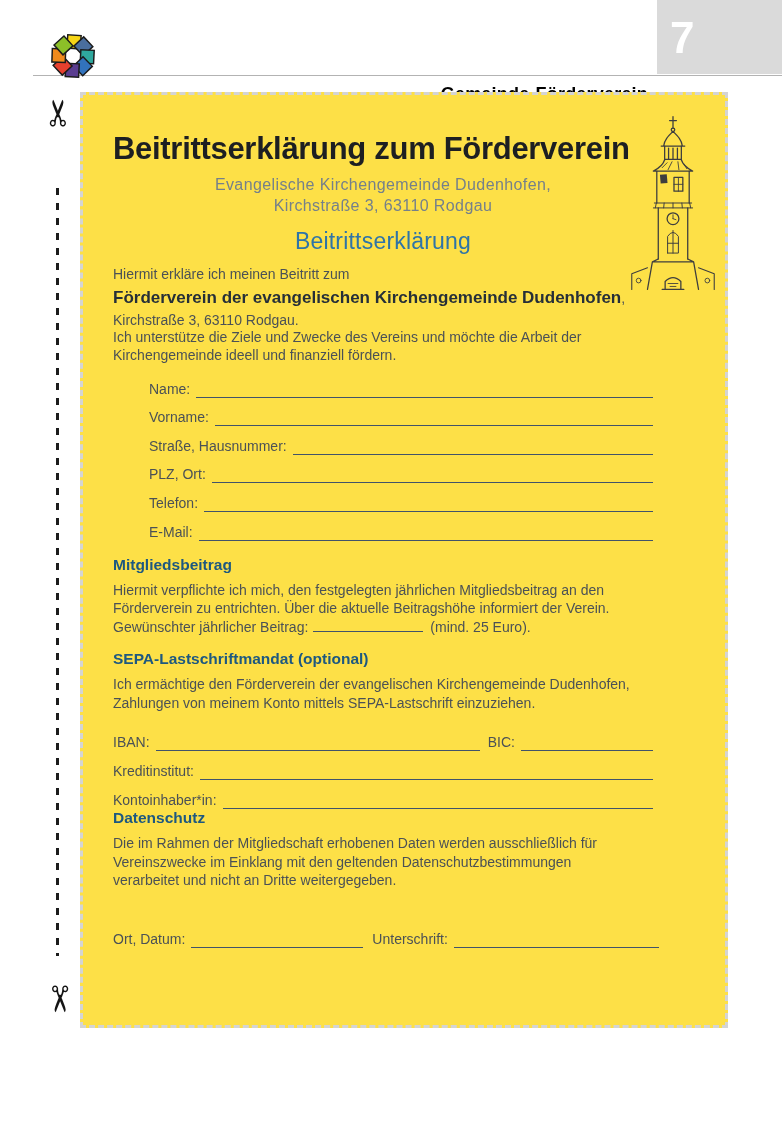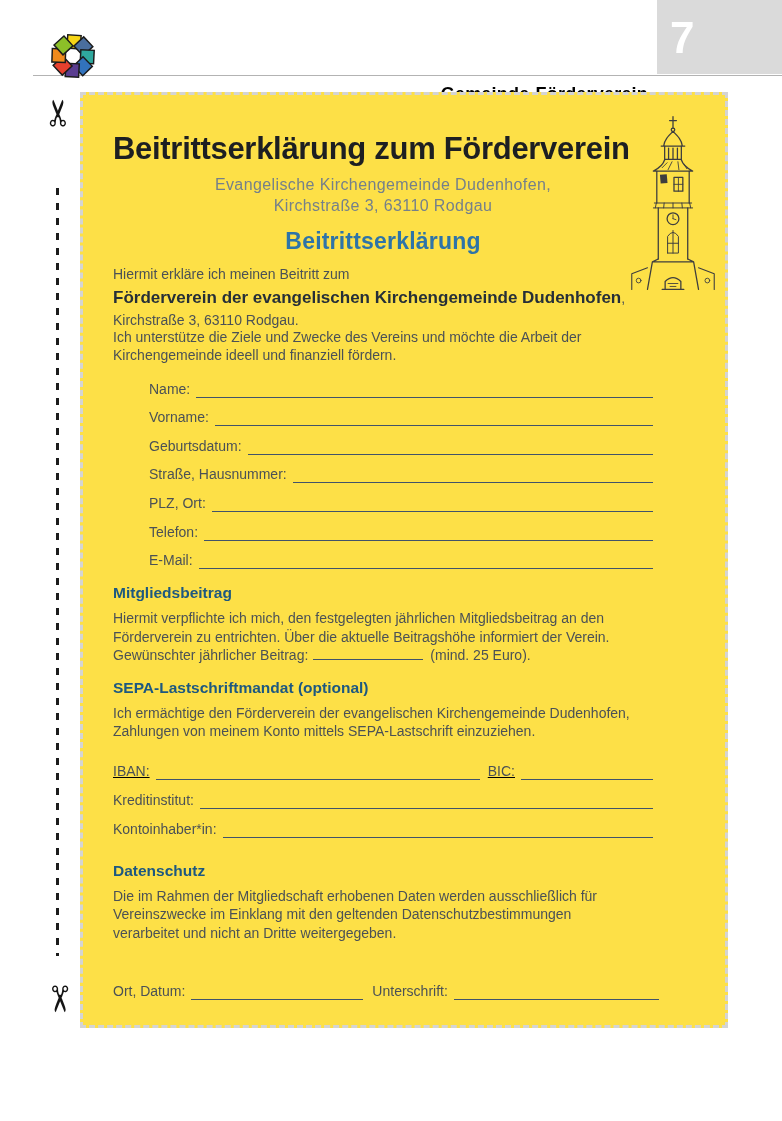--- a/index.html
+++ b/index.html
@@ -21,45 +21,45 @@
     background:repeating-linear-gradient(to bottom,#1c1c1c 0 7px,transparent 7px 15px); }
 
   
   .form-box { position:absolute; left:80px; top:92px; width:648px; height:936px;
     border:3px dashed #d4d4d4; background:#fde047; }
   .form-inner { position:relative; width:100%; height:100%; padding:36px 0 0 30px; }
 
   .f-title { font-size:31px; font-weight:bold; color:#1d1f22; letter-spacing:-.3px; white-space:nowrap; }
   .f-subtitle { width:540px; text-align:center; margin-top:7px; font-size:16px; line-height:21px;
     color:#75808a; letter-spacing:.4px; }
-  .f-heading-center { width:540px; text-align:center; margin-top:12px; font-size:23px; color:#2e74a8; font-weight:bold; letter-spacing:.2px; }
+  .f-heading-center { width:540px; text-align:center; margin-top:12px; font-size:23px; color:#2e74a8; font-weight:normal; letter-spacing:.2px; }
 
   .tower { position:absolute; left:536px; top:18px; width:108px; height:180px; }
 
   .intro { margin-top:11px; font-size:14px; line-height:17.5px; color:#4b5156; }
   .org-line { font-size:17px; line-height:28px; font-weight:bold; color:#262f38; }
   .org-line .suffix { font-weight:normal; font-size:14px; color:#4b5156; }
 
   .sec-heading { font-size:15.5px; font-weight:bold; color:#1d5880; }
   .mt-fields { margin-top:23px; }
   .mt-beitrag { margin-top:15px; }
   .mt-sepa { margin-top:14px; }
-  .mt-daten { margin-top:24px; }
+  .mt-daten { }
 
   .para { margin-top:7px; font-size:14px; line-height:18.5px; color:#4b5156; }
 
   .fields { margin-top:5px; margin-left:36px; width:504px; }
   .field-row { display:flex; align-items:flex-end; height:28.6px; }
   .flabel { font-size:14px; color:#4b5156; white-space:pre; padding-bottom:1px; }
   .fill { flex:1; height:12px; border-bottom:1.5px solid #41536a; margin-left:6px; }
   .fill-fixed { display:inline-block; height:10px; border-bottom:1.5px solid #41536a; }
 
   .sepa-rows { width:540px; }
   .sepa-row { display:flex; align-items:flex-end; height:29px; margin-top:0; }
-  .sepa-row.first { margin-top:10px;text-decoration:underline; }
+  .sepa-row.first { margin-top:10px; }
   .bic-label { margin-left:8px; }
   .fill-bic { flex:0 0 132px; height:12px; border-bottom:1.5px solid #41536a; margin-left:6px; }
 
   .sig-row { display:flex; align-items:flex-end; width:546px; margin-top:34px; height:24px; }
   .blank-ort { width:172px; }
   .u-label { margin-left:9px; }
 </style>
 </head>
 <body>
 
@@ -134,24 +134,20 @@
     <div class="fields">
       <div class="field-row">
           <span class="flabel">Name:</span>
           <span class="fill"></span>
         </div>
       <div class="field-row">
           <span class="flabel">Vorname:</span>
           <span class="fill"></span>
         </div>
       <div class="field-row">
-          <span class="flabel">Geburtsdatum:</span>
-          <span class="fill"></span>
-        </div>
-      <div class="field-row">
           <span class="flabel">Straße, Hausnummer:</span>
           <span class="fill"></span>
         </div>
       <div class="field-row">
           <span class="flabel">PLZ, Ort:</span>
           <span class="fill"></span>
         </div>
       <div class="field-row">
           <span class="flabel">Telefon:</span>
           <span class="fill"></span>

